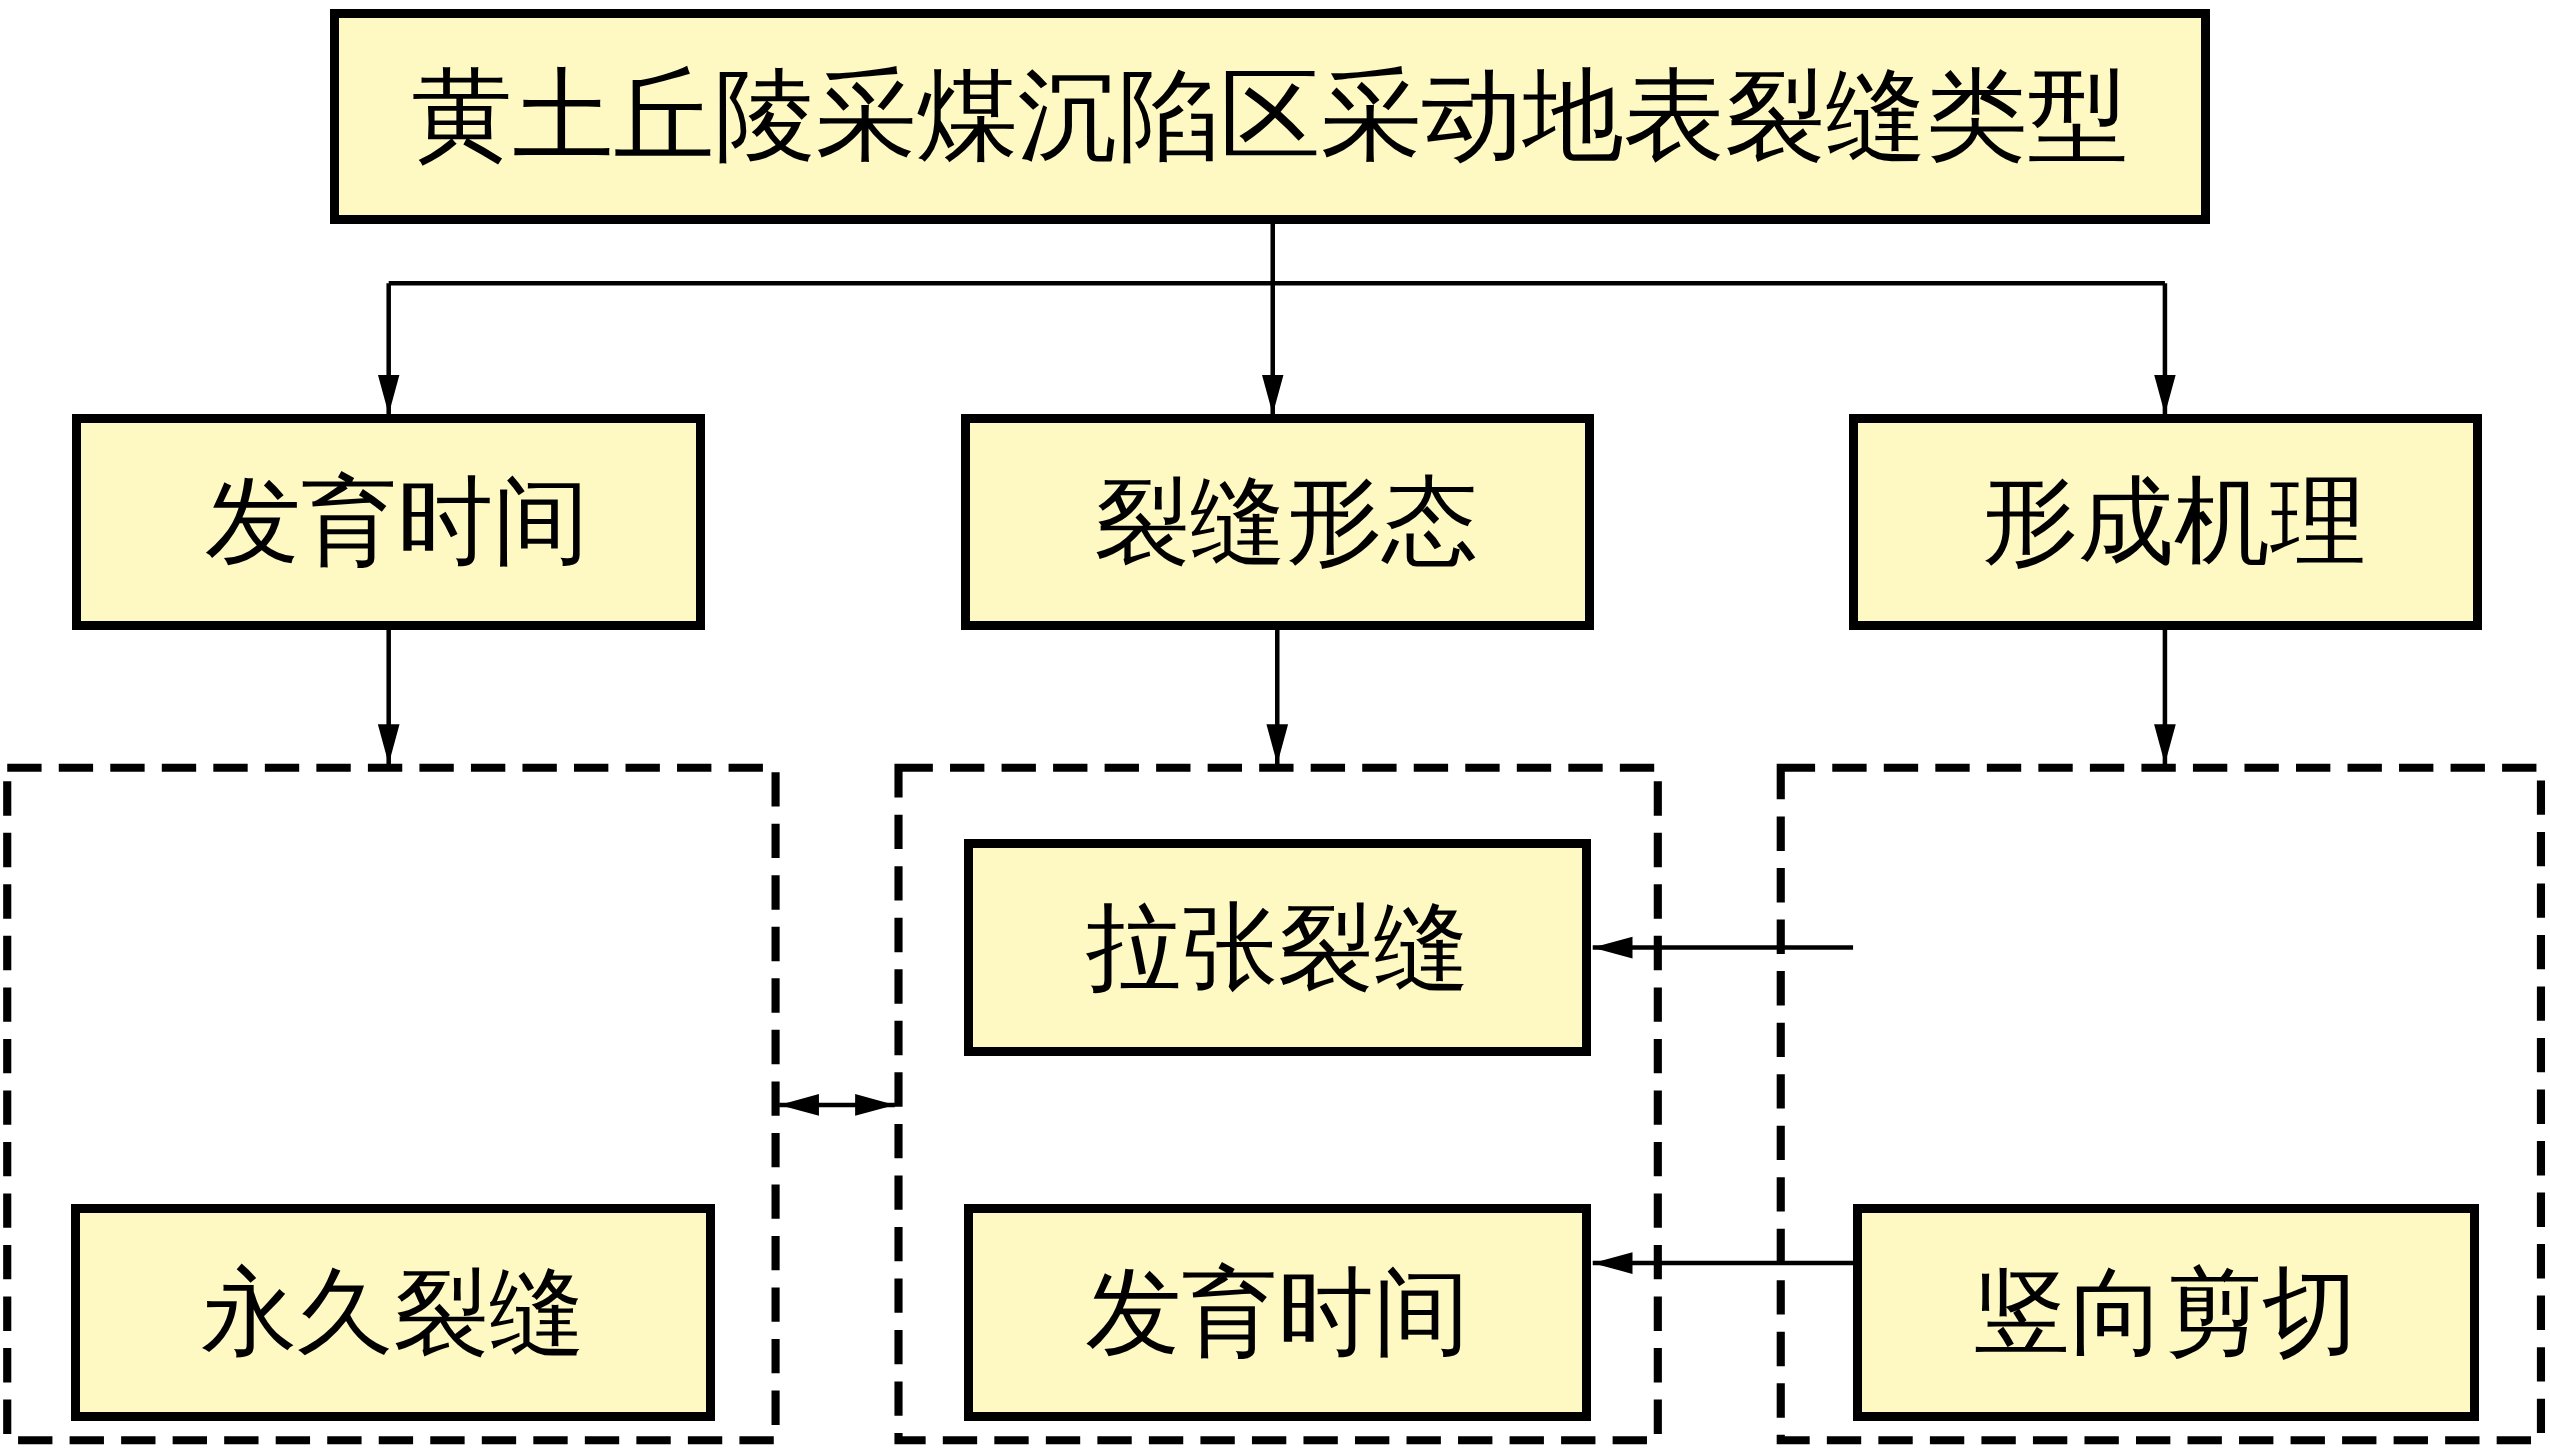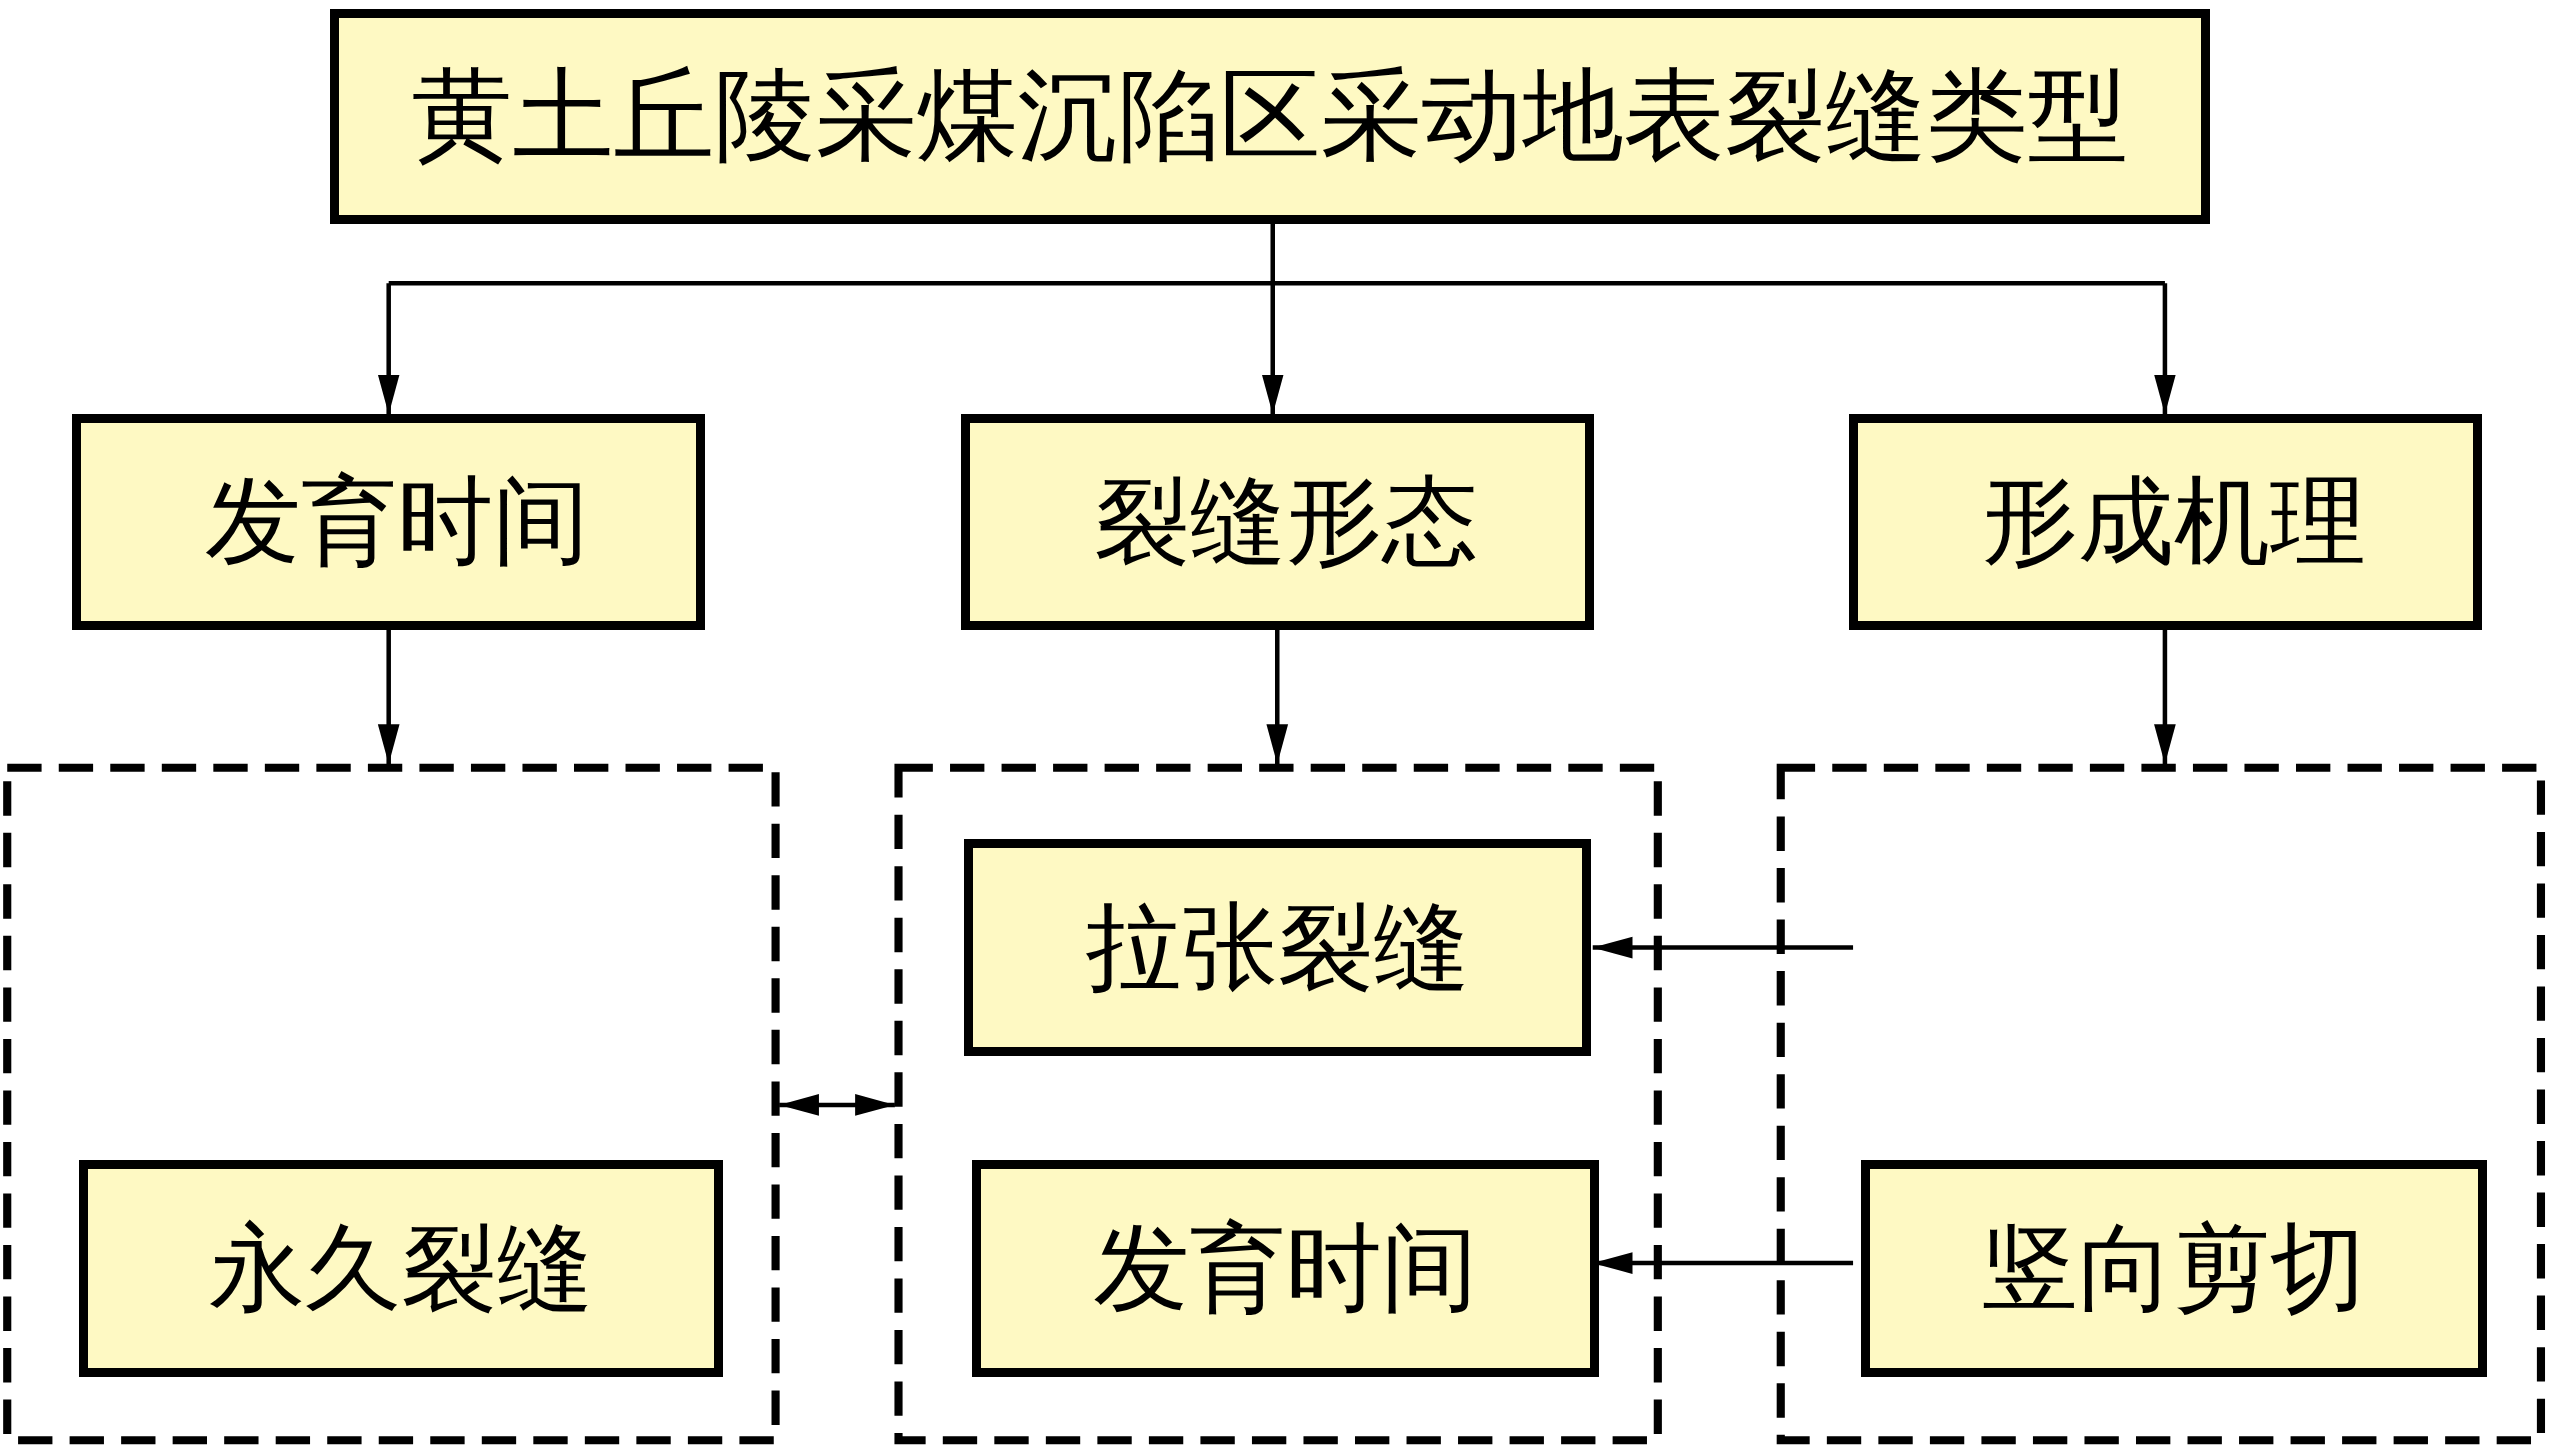--- a/index.html
+++ b/index.html
@@ -40,21 +40,21 @@
     left: 330px; top: 9px; width: 1880px; height: 215px;
     font-size: 101px;
   }
   .box.branch { top: 414px; height: 216px; padding-left: 17px; }
   #b-time   { left: 72px;   width: 633px; }
   #b-morph  { left: 961px; width: 633px; }
   #b-mech   { left: 1849px; width: 633px; }
 
   .box.leaf { height: 217px; }
   .rowA { top: 839px; }
-  .rowB { top: 1160px; margin-left: 8px; }
+  .rowB { top: 1204px; }
   #n-dynamic, #n-perm    { left: 71px;   width: 644px; }
   #n-tension, #n-step    { left: 964px; width: 627px; }
   #n-stretch, #n-shear   { left: 1853px; width: 626px; }
 
   .conn { stroke: #000000; stroke-width: 5; fill: none; }
   .dashed-rect {
     stroke: #000000;
     stroke-width: 9;
     fill: none;
     stroke-dasharray: 38 19;

